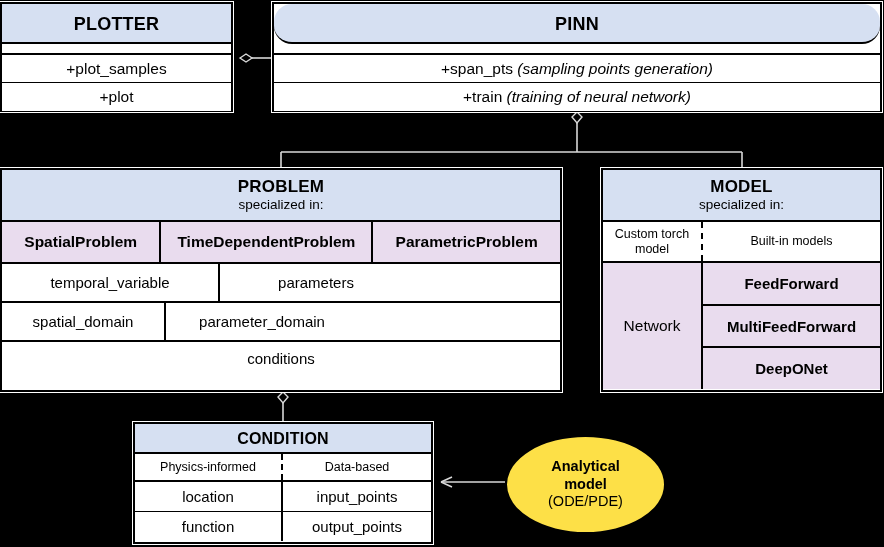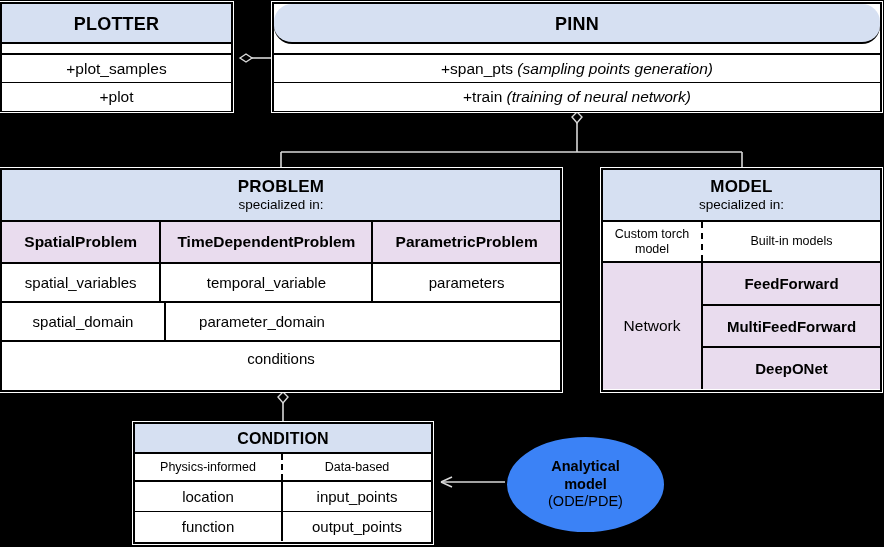--- a/index.html
+++ b/index.html
@@ -150,21 +150,21 @@
   }
   .crow > div:first-child { border-right: 2px solid #000; }
 
   
   #analytical-ellipse {
     position: absolute;
     left: 505px; top: 435px;
     width: 157px; height: 95px;
     border: 2.5px solid #000;
     border-radius: 50%;
-    background: #3b82f6;
+    background: #fde047;
     display: flex; flex-direction: column;
     align-items: center; justify-content: center;
     text-align: center;
     font-size: 14.5px; font-weight: bold; line-height: 1.2;
     color: #000;
   }
   #analytical-ellipse .l3 { font-weight: normal; }
   svg.overlay {
     position: absolute; left: 0; top: 0;
     width: 884px; height: 547px;
@@ -231,21 +231,20 @@
       <span class="sub">specialized in:</span>
     </div>
 
     <div class="grid3">
       <div class="subhead c1">SpatialProblem</div>
       <div class="subhead c2">TimeDependentProblem</div>
       <div class="subhead c3">ParametricProblem</div>
     </div>
 
     <div class="grid3">
-      <div class="attrow c1">spatial_variables</div>
       <div class="attrow c2">temporal_variable</div>
       <div class="attrow c3">parameters</div>
     </div>
 
     <div class="grid3">
       <div class="attrow c1">spatial_domain</div>
       <div class="attrow c3">parameter_domain</div>
     </div>
 
     <div class="fullrow">conditions</div>

